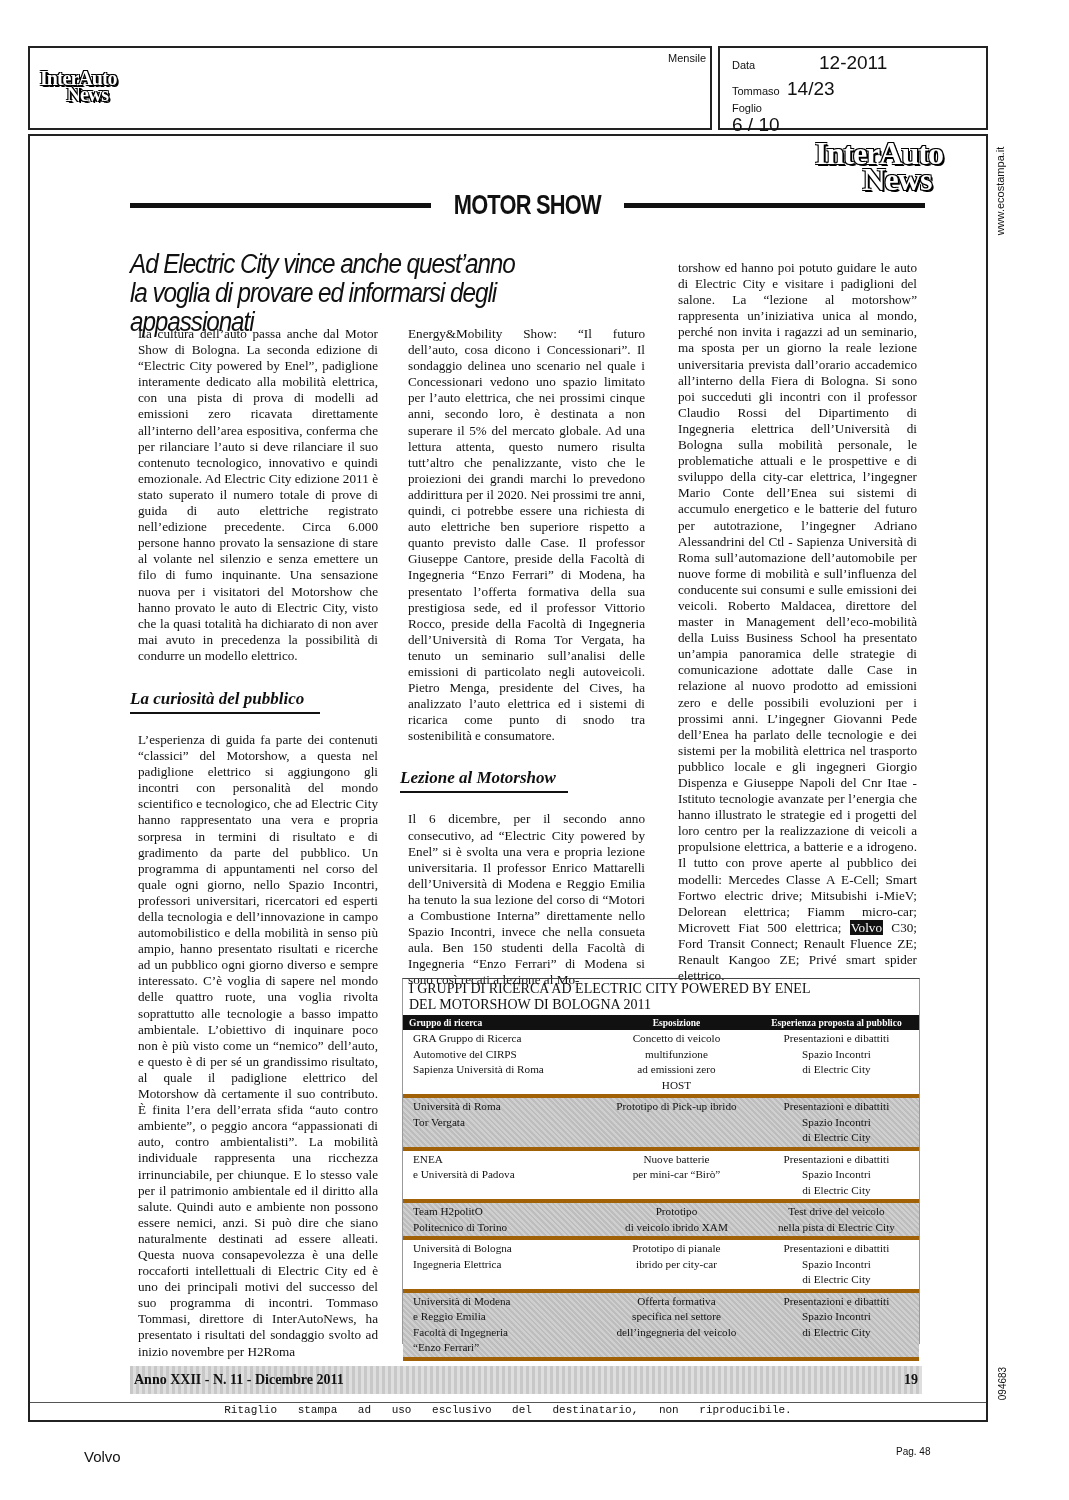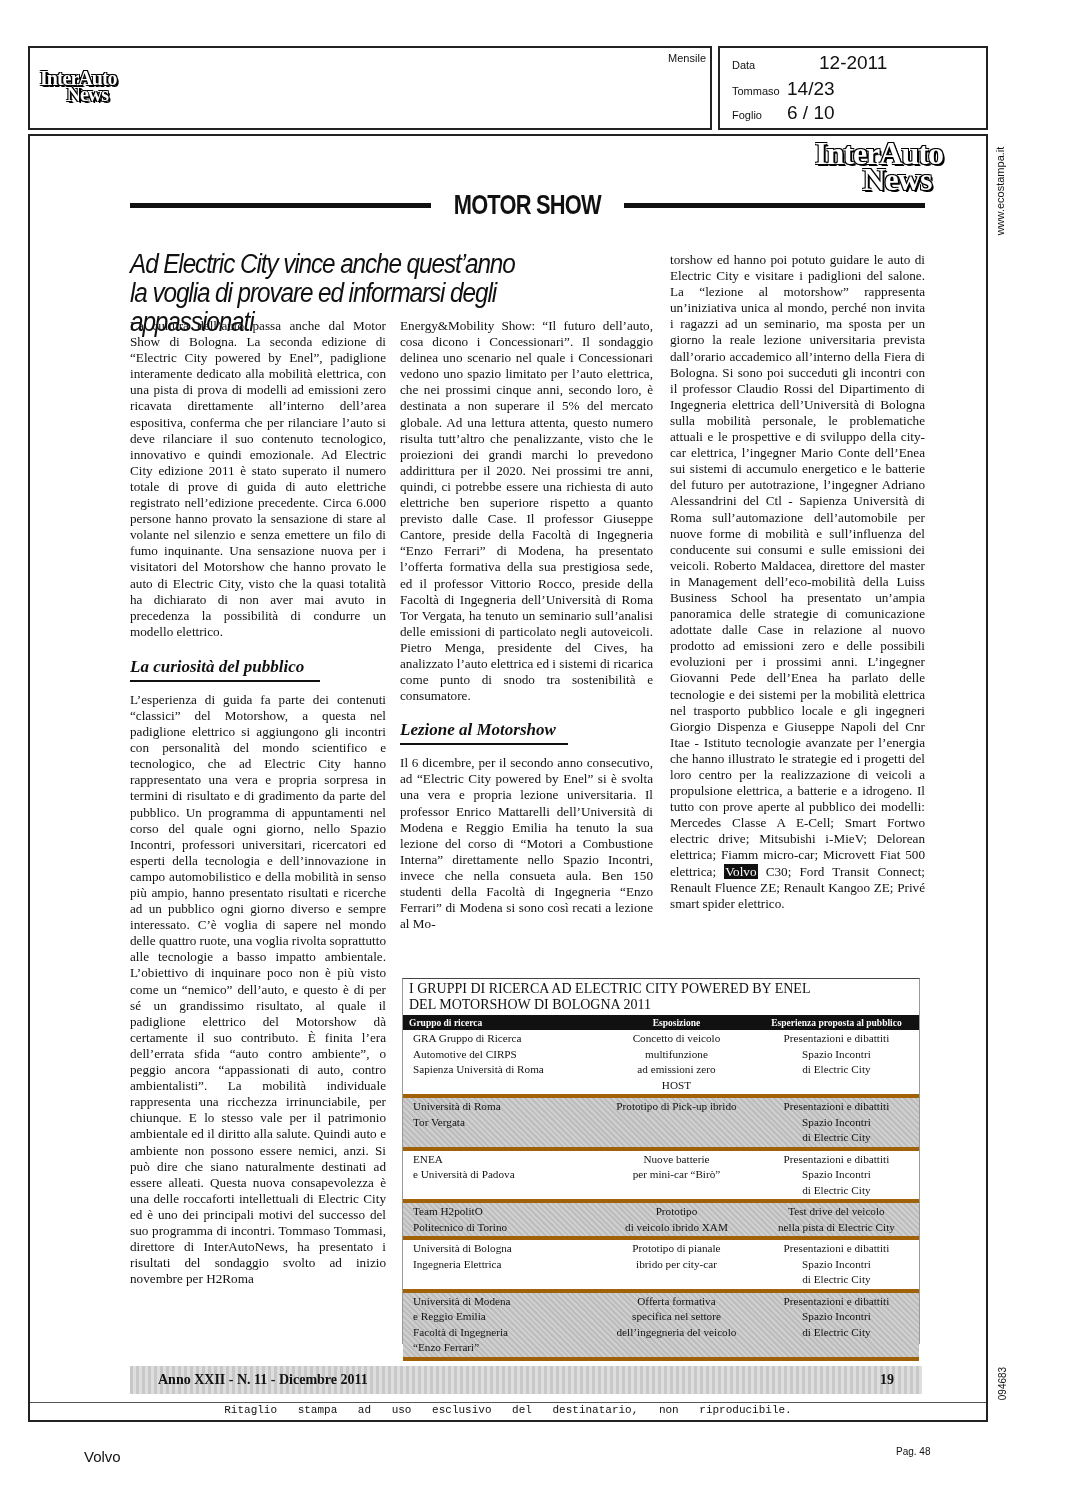--- a/index.html
+++ b/index.html
@@ -24,39 +24,39 @@
   .side-code span { position: absolute; left: -10px; top: 18px; transform: rotate(-90deg); font-family: "Liberation Sans", sans-serif; font-size: 10px; white-space: nowrap; }
 
   .logo2 { position: absolute; left: 815px; top: 140px; }
   .section-bar { position: absolute; left: 130px; top: 190px; width: 795px; height: 30px; display: flex; align-items: center; }
   .section-bar .line { flex: 1; height: 5px; background: #111; }
   .section-bar .lbl { font-family: "Liberation Sans", sans-serif; font-weight: bold; font-size: 28px; transform: scaleX(0.78); padding: 0 2px; letter-spacing: -1px; }
 
   .headline { position: absolute; left: 130px; top: 250px; width: 520px; font-family: "Liberation Sans", sans-serif; font-style: italic; font-size: 27px; line-height: 29px; letter-spacing: -1.2px; transform: scaleX(0.9); transform-origin: left top; }
 
   .col { position: absolute; font-size: 13.2px; line-height: 16.1px; text-align: justify; hyphens: manual; }
-  .col p { margin: 0; }
+  .col p { margin: 8px; }
   .col1 { left: 130px; top: 318px; width: 256px; }
   .col2 { left: 400px; top: 318px; width: 253px; }
   .col3 { left: 670px; top: 252px; width: 255px; }
   .subhead { font-weight: bold; font-style: italic; font-size: 17px; line-height: 22px; padding-bottom: 2px; border-bottom: 2px solid #111; display: inline-block; margin: 16px 0 10px; width: 190px; }
   .col2 .subhead { width: 168px; margin-top: 15px; }
   .hl { background: #111; color: #fff; padding: 0 1px; }
 
   .table-box { position: absolute; left: 402px; top: 978px; width: 518px; height: 366px; border-top: 1px solid #444; border-left: 1px solid #999; border-right: 1px solid #999; }
   .tb-title { font-size: 14px; line-height: 16px; padding: 2px 6px 0; }
   .tb-head { display: flex; background: #111; color: #fff; font-size: 9.5px; font-weight: bold; height: 15px; align-items: center; margin-top: 2px; }
   .tb-row { display: flex; font-size: 11.2px; line-height: 15.5px; border-bottom: 4px solid #a16207; padding: 1px 0; }
   .tb-row.shade { background: repeating-linear-gradient(45deg, #bdbdbd 0 2px, #cfcfcf 2px 4px); }
   .c1 { width: 38%; padding-left: 10px; }
   .c2 { width: 30%; text-align: center; }
   .c3 { width: 32%; text-align: center; }
   .tb-head .c1 { padding-left: 6px; }
 
-  .footer-band { position: absolute; left: 130px; top: 1366px; width: 792px; height: 28px; background: repeating-linear-gradient(90deg, #c8c8c8 0 3px, #dedede 3px 6px); display: flex; align-items: center; justify-content: space-between; padding: 0 28px; font-weight: bold; font-size: 14px; }
+  .footer-band { position: absolute; left: 130px; top: 1366px; width: 792px; height: 28px; background: repeating-linear-gradient(90deg, #c8c8c8 0 3px, #dedede 3px 6px); display: flex; align-items: center; justify-content: space-between; padding: 0 4px; font-weight: bold; font-size: 14px; }
   .footer-line { position: absolute; left: 30px; top: 1402px; width: 956px; border-top: 1px solid #555; }
   .ritaglio { position: absolute; left: 28px; top: 1404px; width: 960px; text-align: center; font-family: "Liberation Mono", monospace; font-size: 11px; word-spacing: 14px; }
   .page-left { position: absolute; left: 84px; top: 1448px; font-family: "Liberation Sans", sans-serif; font-size: 15px; }
   .page-right { position: absolute; left: 896px; top: 1446px; font-family: "Liberation Sans", sans-serif; font-size: 10px; }
 </style>
 </head>
 <body>
 
 <div class="hdr-left">
   <div class="hdr-logo logo" style="font-size:20px;">
@@ -67,21 +67,21 @@
 </div>
 <div class="hdr-right">
   <div class="meta-row" style="top:4px;">
     <span class="meta-label">Data</span>
     <span class="meta-val" style="padding-left:32px;">12-2011</span>
   </div>
   <div class="meta-row" style="top:30px;">
     <span class="meta-label">Tommaso</span>
     <span class="meta-val">14/23</span>
   </div>
-  <div class="meta-row" style="top:54px;">
+  <div class="meta-row" style="top:54px;flex-direction:column;">
     <span class="meta-label">Foglio</span>
     <span class="meta-val">6 / 10</span>
   </div>
 </div>
 
 <div class="main"></div>
 
 <div class="side-url">
     <span>www.ecostampa.it</span>
   </div>

